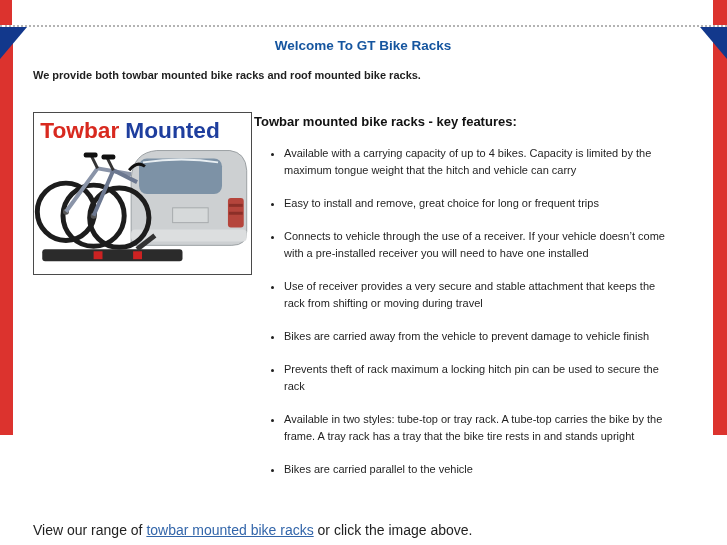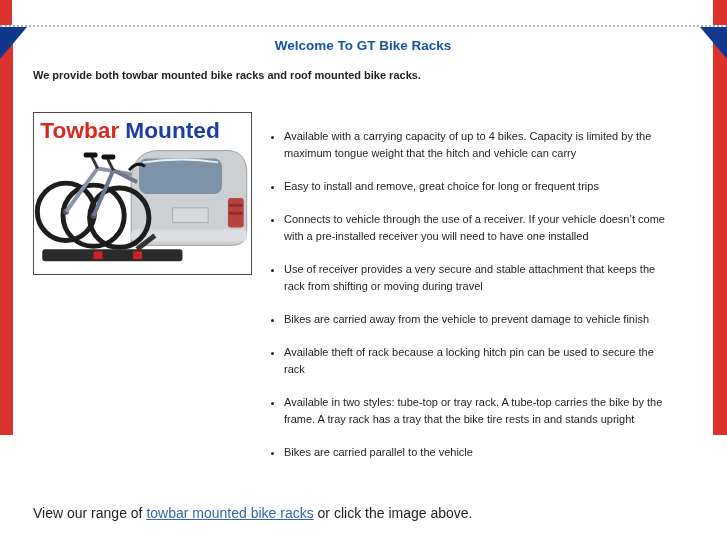--- a/index.html
+++ b/index.html
@@ -112,27 +112,28 @@
 
             <g>
               <rect x="8" y="138" width="142" height="12" rx="3" fill="#2b2b2b"></rect>
               <rect x="60" y="140" width="9" height="8" fill="#cc2222"></rect>
               <rect x="100" y="140" width="9" height="8" fill="#cc2222"></rect>
               <path d="M104 138 L122 124" stroke="#333" stroke-width="5"></path>
             </g>
           </svg>
         </div>
         <div class="text-col">
+          <h2 class="feature-heading">Towbar mounted bike racks - key features:</h2>
           <ul class="feature-list">
             <li>Available with a carrying capacity of up to 4 bikes. Capacity is limited by the maximum tongue weight that the hitch and vehicle can carry</li>
             <li>Easy to install and remove, great choice for long or frequent trips</li>
             <li>Connects to vehicle through the use of a receiver. If your vehicle doesn’t come with a pre-installed receiver you will need to have one installed</li>
             <li>Use of receiver provides a very secure and stable attachment that keeps the rack from shifting or moving during travel</li>
             <li>Bikes are carried away from the vehicle to prevent damage to vehicle finish</li>
-            <li>Available theft of rack because a locking hitch pin can be used to secure the rack</li>
+            <li>Prevents theft of rack maximum a locking hitch pin can be used to secure the rack</li>
             <li>Available in two styles: tube-top or tray rack. A tube-top carries the bike by the frame. A tray rack has a tray that the bike tire rests in and stands upright</li>
             <li>Bikes are carried parallel to the vehicle</li>
           </ul>
         </div>
       </div>
 
       <p class="view-line"><span>View our range of </span><a href="#">towbar mounted bike racks</a><span> or click the image above.</span></p>
 
       <div class="row second">
         <div class="photo-frame">

